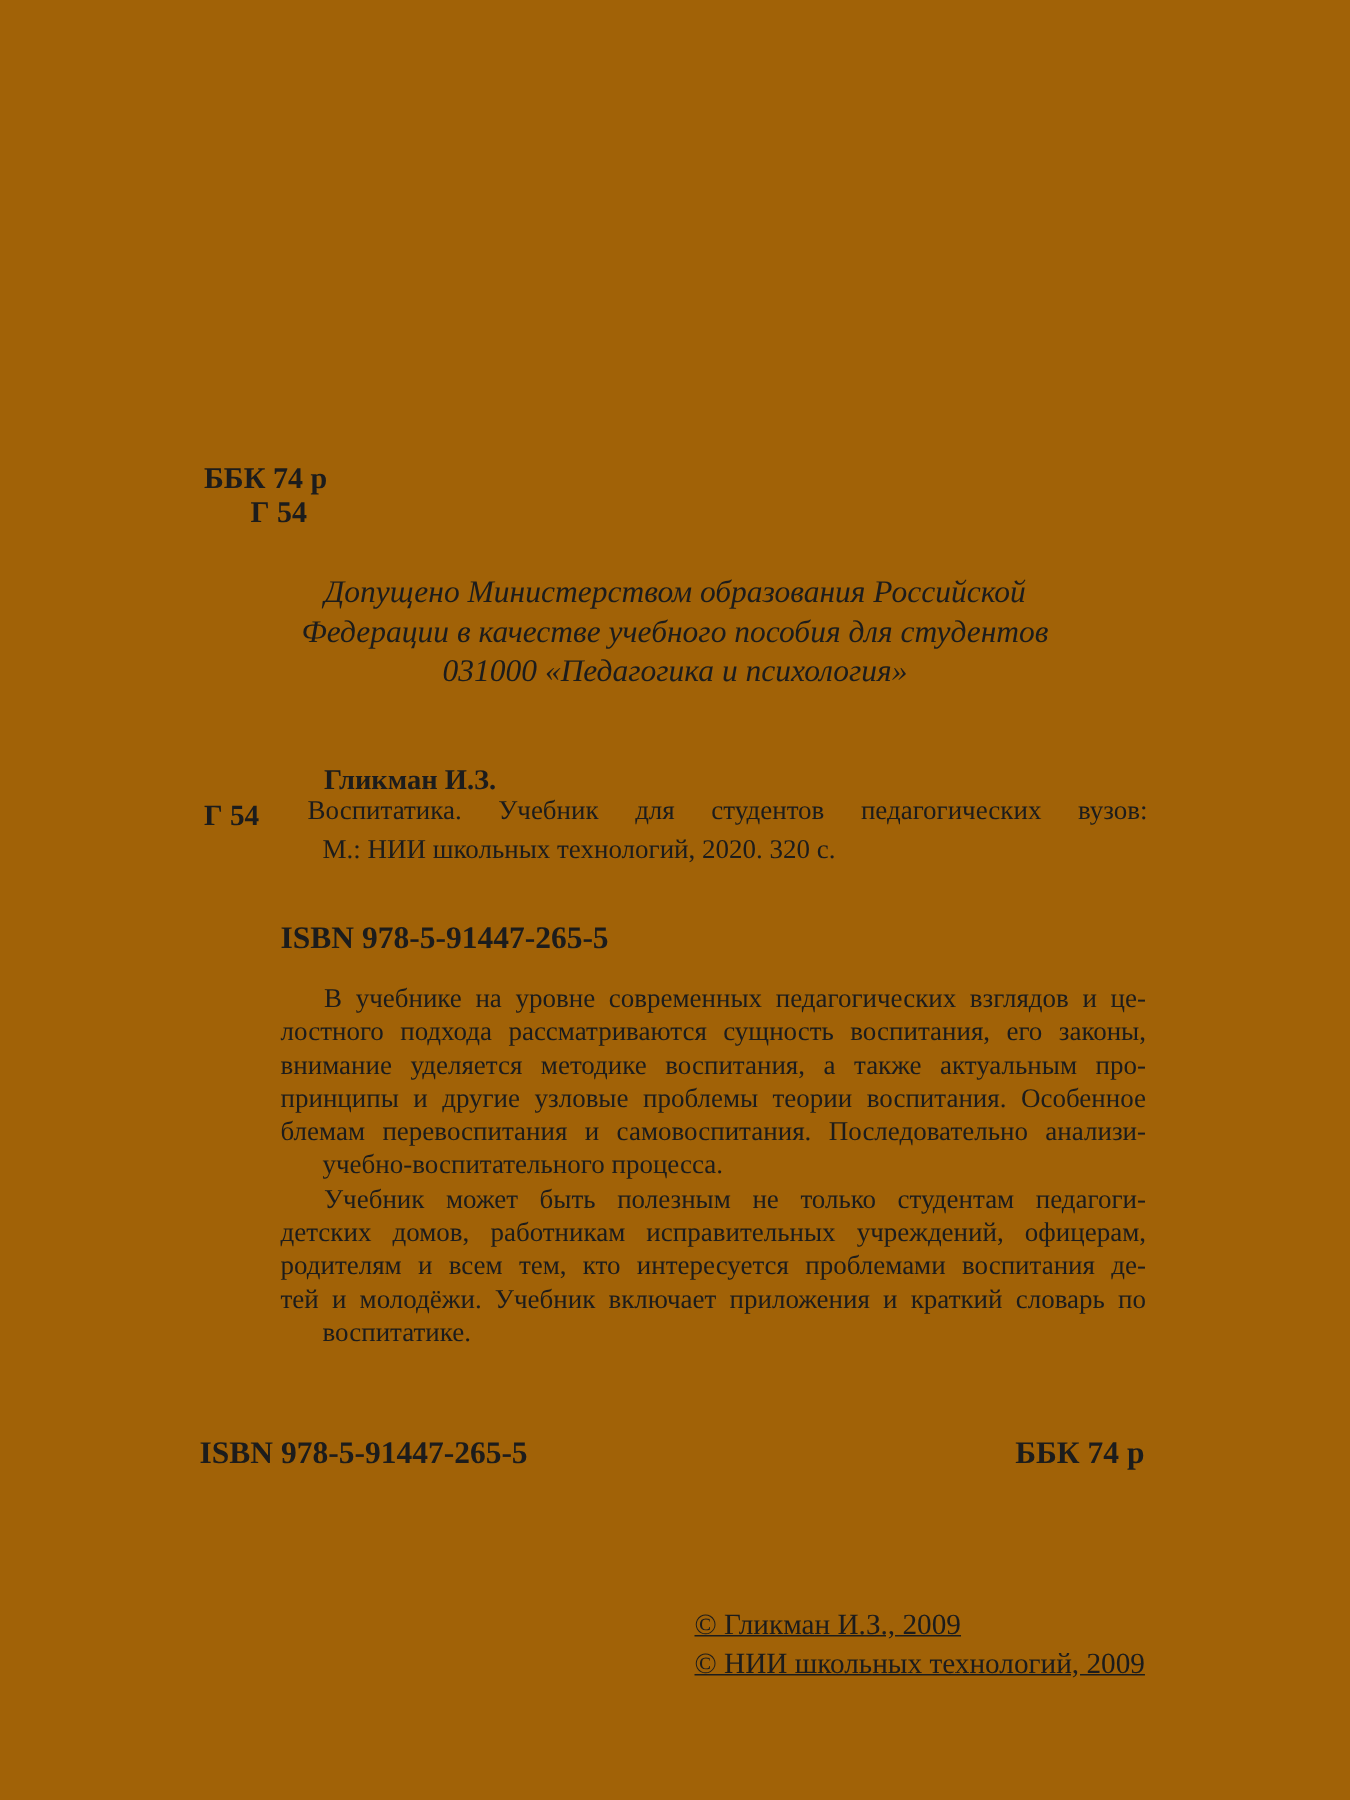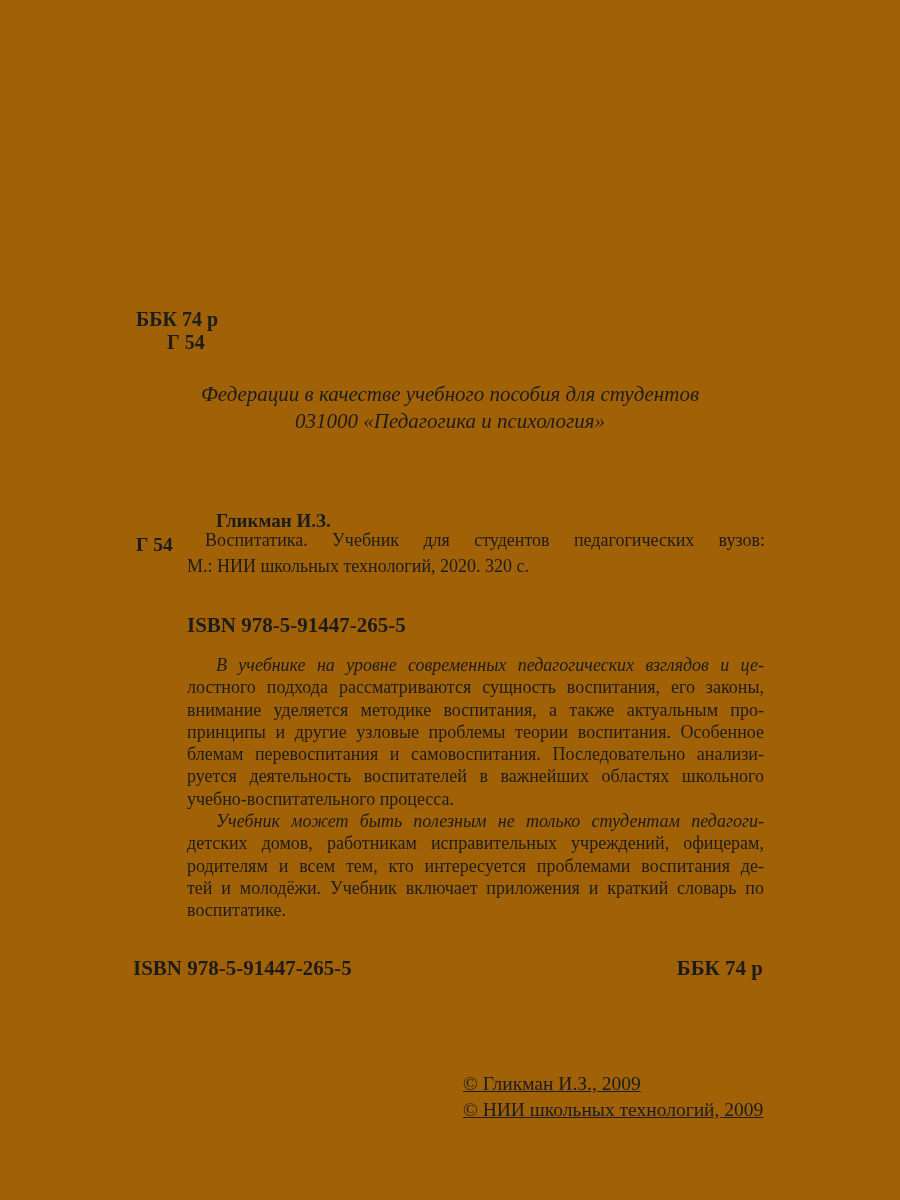--- a/index.html
+++ b/index.html
@@ -37,22 +37,22 @@
   }
 
   #isbn-main { left: 187px; top: 613px; font-weight: bold; font-size: 21px; white-space: nowrap; }
 
   #annotation {
     left: 187px; top: 654px; width: 577px;
     font-size: 18px; line-height: 22.3px;
   }
 
   .jline { text-align: justify; text-align-last: justify; }
-  .jlast { text-align: justify; text-align-last: left; }
-  .indent-a { padding-left: 29px; font-style: italic; }
+  .jlast { text-align: justify; text-align-last: left; margin-left: 28px; }
+  .indent-a { padding-left: 29px; }
   .indent-c { padding-left: 18px; }
 
   #footer-row {
     left: 133px; top: 956px; width: 630px;
     display: flex; justify-content: space-between; align-items: baseline;
     font-weight: bold; font-size: 21px;
   }
   #footer-row .fitem { white-space: nowrap; }
 
   #copyright {
@@ -63,41 +63,41 @@
 </style>
 </head>
 <body>
 
 <div id="page">
 
   <div class="abs code-line" style="left:136px; top:308px;">ББК 74 р</div>
   <div class="abs code-line" style="left:167px; top:331px;">Г 54</div>
 
   <div id="approval" class="abs">
+    <div>Допущено Министерством образования Российской</div>
     <div>Федерации в качестве  учебного пособия для студентов</div>
     <div>031000 «Педагогика и психология»</div>
   </div>
 
   <div id="author" class="abs">Гликман И.З.</div>
 
   <div id="catalog-label" class="abs">Г 54</div>
   <div id="catalog-text" class="abs">
     <div class="jline indent-c">Воспитатика. Учебник для студентов педагогических вузов:</div>
     <div class="jlast">М.: НИИ школьных технологий, 2020. 320 с.</div>
   </div>
 
   <div id="isbn-main" class="abs">ISBN 978-5-91447-265-5</div>
 
   <div id="annotation" class="abs">
     <div class="jline indent-a">В учебнике на уровне современных педагогических взглядов и це-</div>
     <div class="jline">лостного подхода рассматриваются сущность воспитания, его законы,</div>
     <div class="jline">внимание уделяется методике воспитания, а также актуальным про-</div>
     <div class="jline">принципы и другие узловые проблемы теории воспитания. Особенное</div>
     <div class="jline">блемам перевоспитания и самовоспитания. Последовательно анализи-</div>
-    <div class="jline">руется деятельность воспитателей в важнейших областях школьного</div>
     <div class="jlast">учебно-воспитательного процесса.</div>
     <div class="jline indent-a">Учебник может быть полезным не только студентам педагоги-</div>
     <div class="jline">детских домов, работникам исправительных учреждений, офицерам,</div>
     <div class="jline">родителям и всем тем, кто интересуется проблемами воспитания де-</div>
     <div class="jline">тей и молодёжи. Учебник включает приложения и краткий словарь по</div>
     <div class="jlast">воспитатике.</div>
   </div>
 
   <div id="footer-row" class="abs">
     <div class="fitem">ISBN 978-5-91447-265-5</div>

